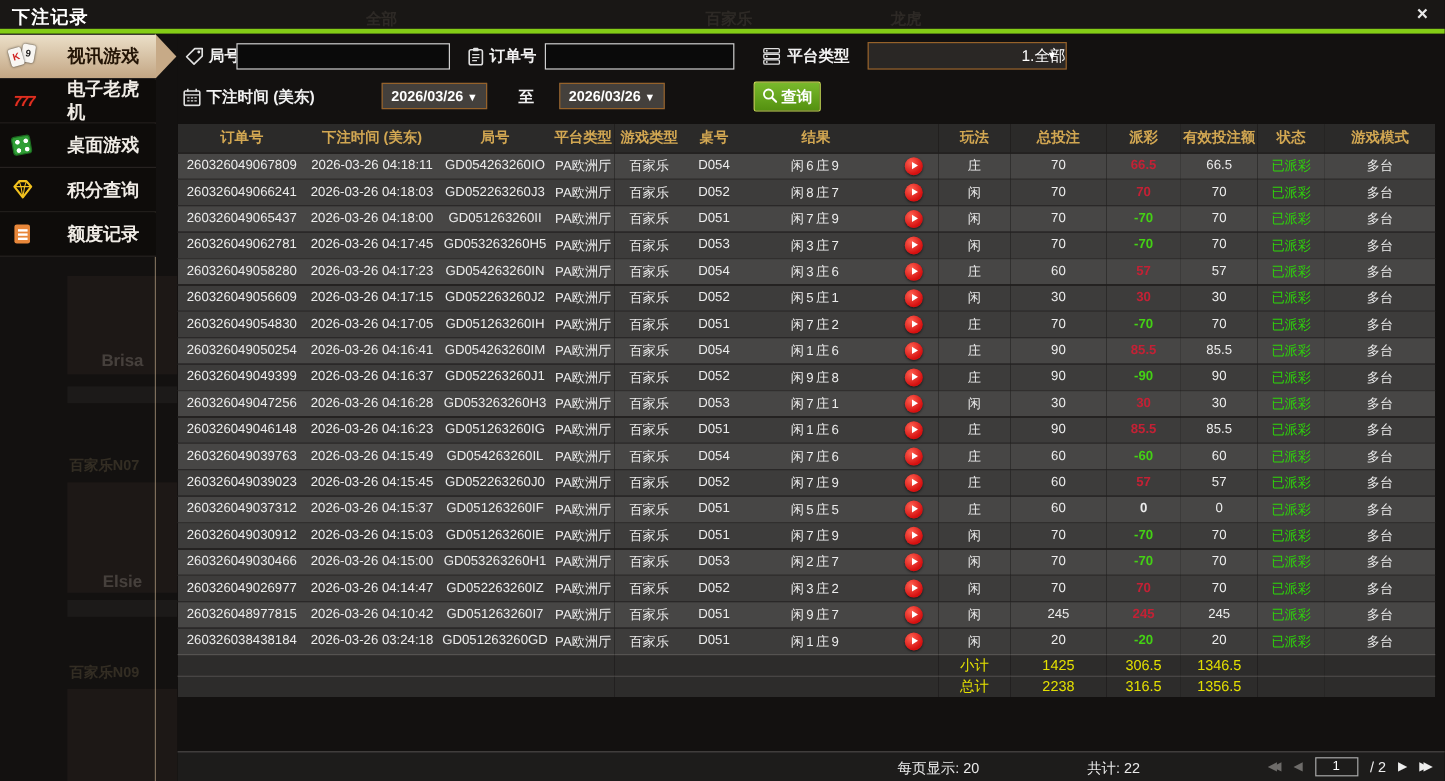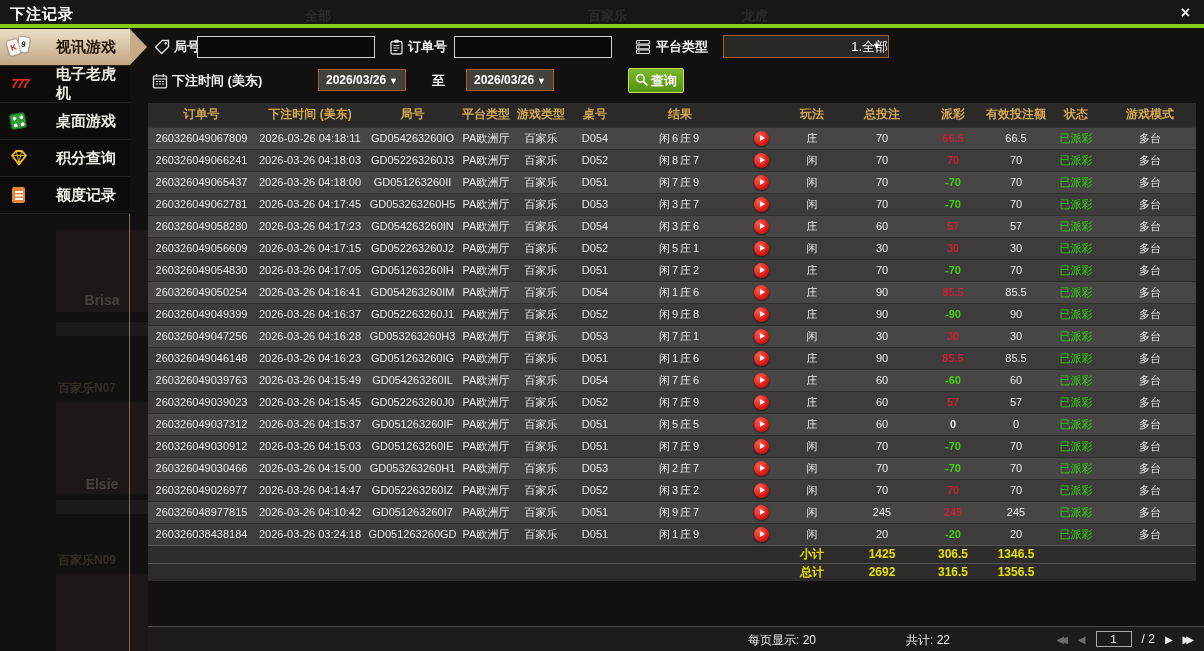--- a/index.html
+++ b/index.html
@@ -99,21 +99,21 @@
     font-weight:bold; padding:0; white-space:nowrap; overflow:hidden; }
   .bet-table td { height:22px; text-align:center; color:#ececec; font-size:11px;
     border-top:1px solid #312f2e; white-space:nowrap; overflow:hidden; padding:0; }
   tr.odd td  { background:#474645; }
   tr.even td { background:#3d3c3b; }
   td.result { letter-spacing:2px;text-align:center; }
   td.pay-pos { color:#c32135; font-weight:bold; }
   td.pay-neg { color:#44d114; font-weight:bold; }
   td.pay-zero { color:#ececec; font-weight:bold; }
   td.status { color:#2ed30a; }
-  tr.summary td { background:#2d2c2b; color:#e4e000; font-weight:bold;
+  tr.summary td { background:#2d2c2b; color:#e4e000; font-weight:normal;
     border-top:1px solid #555351; height:18px; font-size:12px; }
   .play-btn { display:inline-block; width:15px; height:15px; border-radius:50%;
     background:radial-gradient(circle at 35% 30%, #ff6050, #d50f0f 70%);
     position:relative; vertical-align:middle; cursor:pointer;
     box-shadow:0 1px 2px rgba(0,0,0,0.6); }
   .play-tri { position:absolute; left:6px; top:4px; width:0; height:0;
     border-left:5.5px solid #fff; border-top:3.5px solid transparent;
     border-bottom:3.5px solid transparent; }
 
   
@@ -617,21 +617,21 @@
       <tr class="summary">
         <td></td>
         <td></td>
         <td></td>
         <td></td>
         <td></td>
         <td></td>
         <td></td>
         <td></td>
         <td>总计</td>
-        <td>2692</td>
+        <td>2238</td>
         <td>316.5</td>
         <td>1356.5</td>
         <td></td>
         <td></td>
       </tr>
     </tbody>
 </table>
 
 <div class="footer">
   <span class="per-page">每页显示: 20</span>

